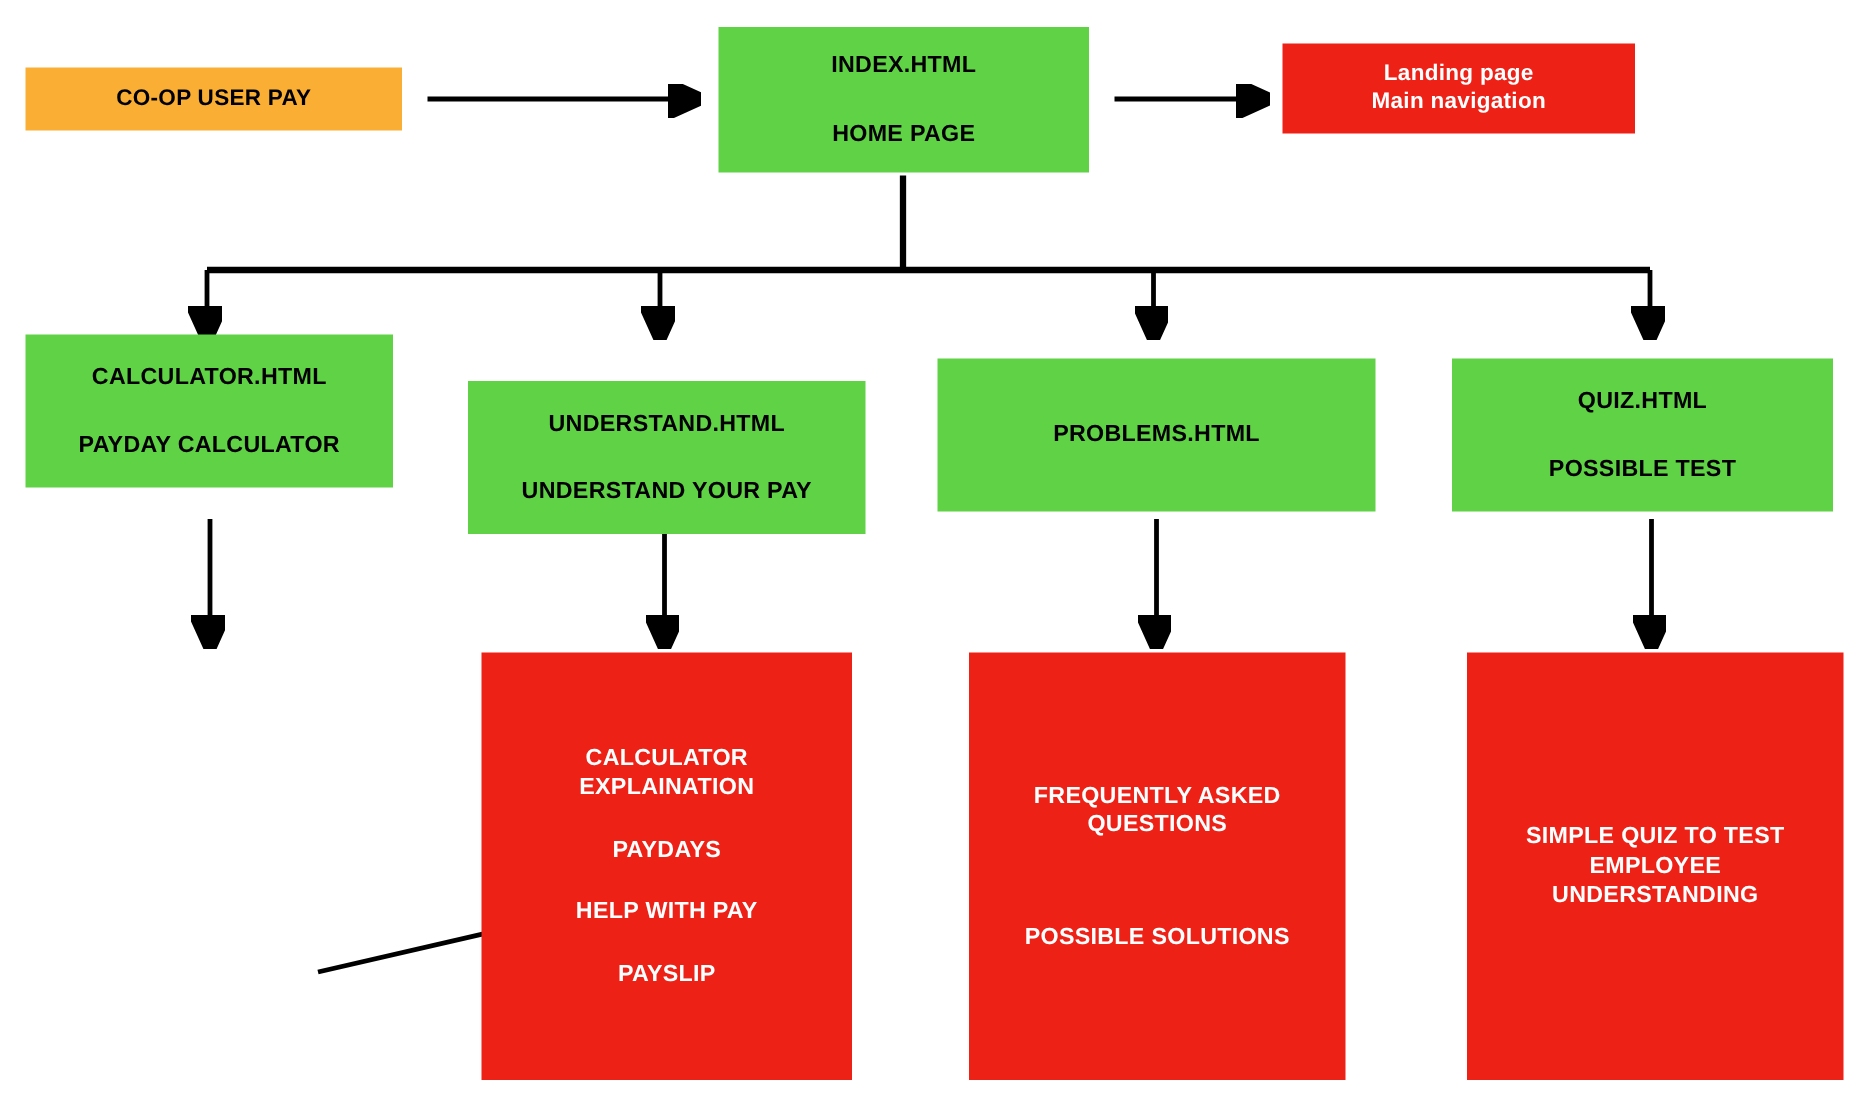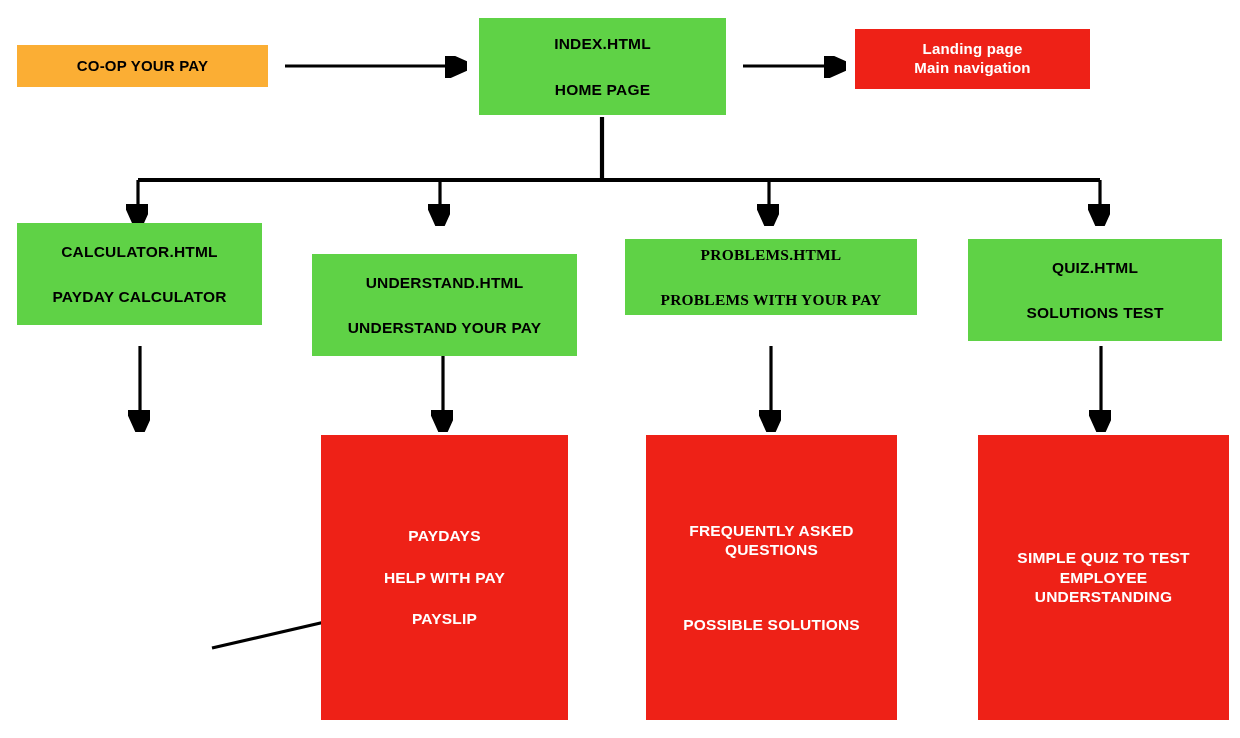--- a/index.html
+++ b/index.html
@@ -109,21 +109,21 @@
 
     <line x1="140" y1="346" x2="140" y2="428" marker-end="url(#ah)"></line>
     <line x1="443" y1="346" x2="443" y2="428" marker-end="url(#ah)"></line>
     <line x1="771" y1="346" x2="771" y2="428" marker-end="url(#ah)"></line>
     <line x1="1101" y1="346" x2="1101" y2="428" marker-end="url(#ah)"></line>
 
     <line x1="212" y1="648" x2="368" y2="612" marker-end="url(#ahd)"></line>
   </svg>
 
   <div class="node node-orange" style="left:17px; top:45px; width:251px; height:42px;">
-    <span class="line">CO-OP YOUR PAY</span>
+    <span class="line">CO-OP USER PAY</span>
   </div>
 
   <div class="node node-green" style="left:479px; top:18px; width:247px; height:97px;">
     <span class="line">INDEX.HTML</span>
     <span class="line">HOME PAGE</span>
   </div>
 
   <div class="node node-red small" style="left:855px; top:29px; width:235px; height:60px;">
     <span class="line">Landing page</span>
     <span class="line" style="margin-top:0;">Main navigation</span>
@@ -132,32 +132,33 @@
   <div class="node node-green" style="left:17px; top:223px; width:245px; height:102px;">
     <span class="line">CALCULATOR.HTML</span>
     <span class="line">PAYDAY CALCULATOR</span>
   </div>
 
   <div class="node node-green" style="left:312px; top:239px; width:265px; height:102px;margin-top:15px;">
     <span class="line">UNDERSTAND.HTML</span>
     <span class="line">UNDERSTAND YOUR PAY</span>
   </div>
 
-  <div class="node node-green" style="left:625px; top:239px; width:292px; height:76px;font-family:Liberation Serif, serif;">
+  <div class="node node-green" style="left:625px; top:239px; width:292px; height:102px;">
     <span class="line">PROBLEMS.HTML</span>
-    <span class="line">PROBLEMS WITH YOUR PAY</span>
   </div>
 
   <div class="node node-green" style="left:968px; top:239px; width:254px; height:102px;">
     <span class="line">QUIZ.HTML</span>
-    <span class="line">SOLUTIONS TEST</span>
+    <span class="line">POSSIBLE TEST</span>
   </div>
 
 
   <div class="node node-red" style="left:321px; top:435px; width:247px; height:285px;">
+    <span class="line">CALCULATOR
+EXPLAINATION</span>
     <span class="line">PAYDAYS</span>
     <span class="line">HELP WITH PAY</span>
     <span class="line">PAYSLIP</span>
   </div>
 
   <div class="node node-red compact" style="left:646px; top:435px; width:251px; height:285px;gap:29px;">
     <span class="line">FREQUENTLY ASKED
 QUESTIONS</span>
     <span class="line">POSSIBLE SOLUTIONS</span>
   </div>

